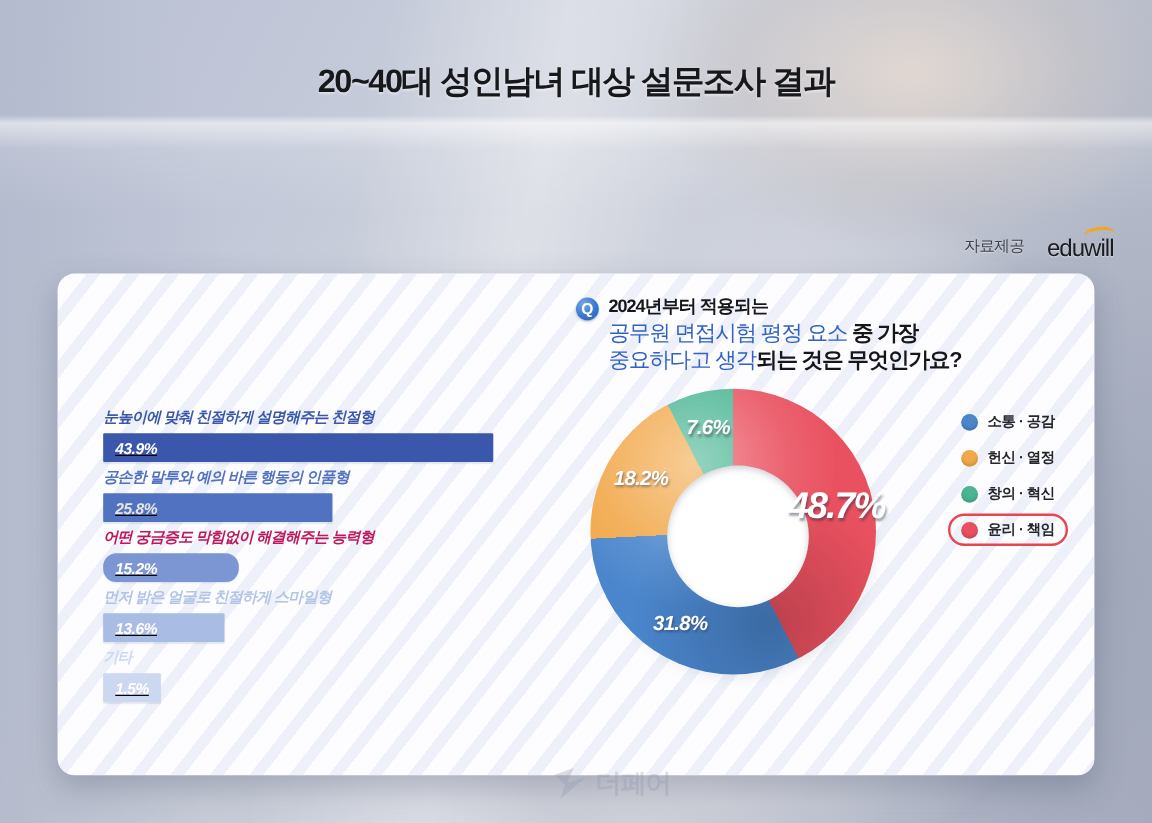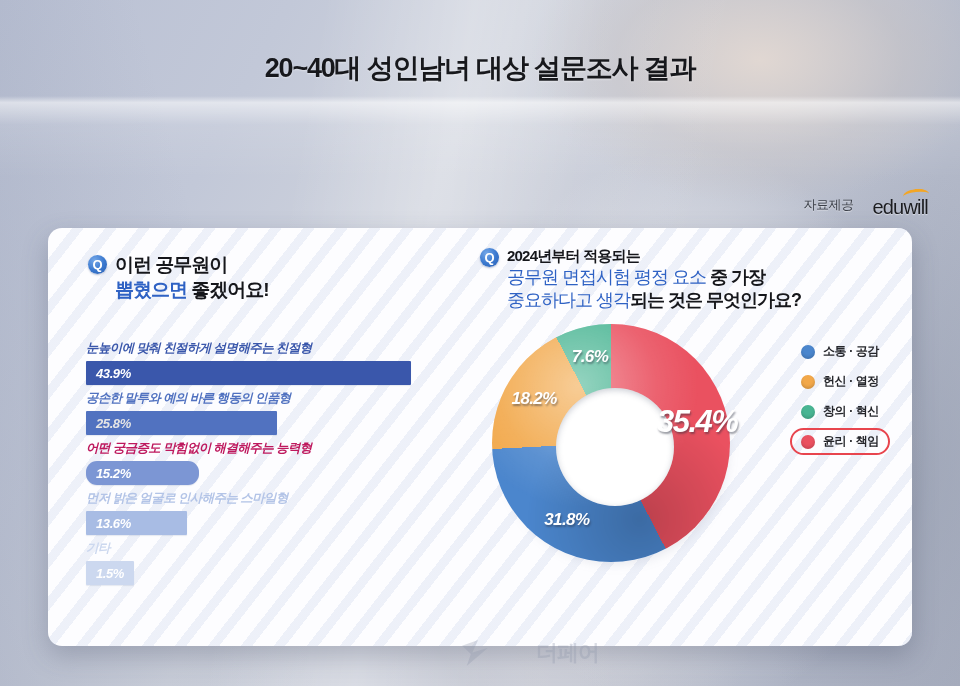--- a/index.html
+++ b/index.html
@@ -131,21 +131,21 @@
   .qr .l2, .qr .l3{ font-size:18px; font-weight:bold; color:#16171b; }
   .qr .l2 b, .qr .l3 b{ color:#2f62c4; font-weight:normal; }
 
   
   .bars { position:absolute; left:38px; top:112px; width:352px; }
   .bar-item { margin-bottom:5px; }
   .bar-label{
     font-size:12.5px; font-weight:bold; font-style:italic;
     letter-spacing:-0.6px; margin-bottom:4px;
   }
-  .bar-track{ position:relative; height:24px; }
+  .bar-track{ position:relative; height:24px;text-decoration:underline; }
   .bar-fill{
     height:24px; border-radius:1px;
     display:flex; align-items:center;
     box-shadow:0 1px 1px rgba(60,80,130,0.12);
   }
   .bar-value{
     font-size:13px; font-weight:bold; font-style:italic;
     color:#ffffff; padding-left:10px; letter-spacing:-0.4px;
     white-space:nowrap;
   }
@@ -210,21 +210,21 @@
     position:absolute; left:462px; bottom:18px;
     display:flex; align-items:center; gap:8px;
     opacity:0.30; z-index:5; pointer-events:none;
   }
   .wm-mark{
     width:26px; height:26px;
     background:#8f97ab;
     clip-path:polygon(0% 22%, 62% 0%, 40% 48%, 100% 30%, 18% 100%, 34% 54%);
   }
   .wm-text{
-    font-size:22px; font-weight:bold; color:#8f97ab; letter-spacing:-1px;margin-left:40px;
+    font-size:22px; font-weight:bold; color:#8f97ab; letter-spacing:-1px;
   }
 </style>
 </head>
 <body>
 
 <div id="page">
 
   <div class="header">
     <div class="headline-glow"></div>
 
@@ -236,27 +236,20 @@
       <span class="brand">
         <span>eduwill</span>
         <span class="swoosh"></span>
       </span>
     </div>
   </div>
 
   <div class="card">
     <div class="card-inner">
 
-      <div class="qblock ql">
-        <span class="q-icon"></span>
-        <span class="qtext">
-          <div class="l1">이런 공무원이</div>
-          <div class="l2"><b>뽑혔으면</b><span> 좋겠어요!</span></div>
-        </span>
-      </div>
 
       <div class="bars">
           <div class="bar-item">
             <div class="bar-label" style="color: rgb(58, 87, 171);">눈높이에 맞춰 친절하게 설명해주는 친절형</div>
             <div class="bar-track">
               <div class="bar-fill" style="width: 325px; background: rgb(58, 87, 171);">
                 <span class="bar-value" style="color: rgb(255, 255, 255);">43.9%</span>
               </div>
             </div>
           </div>
@@ -270,21 +263,21 @@
           </div>
           <div class="bar-item">
             <div class="bar-label" style="color: #be185d;">어떤 궁금증도 막힘없이 해결해주는 능력형</div>
             <div class="bar-track">
               <div class="bar-fill" style="width: 113px; background: rgb(124, 150, 212); border-radius: 11px;">
                 <span class="bar-value" style="color: rgb(255, 255, 255);">15.2%</span>
               </div>
             </div>
           </div>
           <div class="bar-item">
-            <div class="bar-label" style="color: rgb(179, 196, 231);">먼저 밝은 얼굴로 인사해주는 스마일형</div>
+            <div class="bar-label" style="color: rgb(179, 196, 231);">먼저 밝은 얼굴로 친절하게 스마일형</div>
             <div class="bar-track">
               <div class="bar-fill" style="width: 101px; background: rgb(168, 188, 228);">
                 <span class="bar-value" style="color: rgb(255, 255, 255);">13.6%</span>
               </div>
             </div>
           </div>
           <div class="bar-item">
             <div class="bar-label" style="color: rgb(204, 216, 239);">기타</div>
             <div class="bar-track">
               <div class="bar-fill" style="width: 48px; background: rgb(204, 216, 239);">
@@ -300,21 +293,21 @@
           <div class="l1">2024년부터 적용되는</div>
           <div class="l2"><b>공무원 면접시험 평정 요소</b><span> 중 가장</span></div>
           <div class="l3"><b>중요하다고 생각</b><span>되는 것은 무엇인가요?</span></div>
         </span>
       </div>
 
       <div class="donut-wrap">
         <div class="donut-shadow"></div>
         <div class="donut" id="donut-ring" style="background: conic-gradient(rgb(234, 81, 96) 0deg, rgb(234, 81, 96) 152.64deg, rgb(75, 134, 205) 152.64deg, rgb(75, 134, 205) 267.12deg, rgb(242, 168, 74) 267.12deg, rgb(242, 168, 74) 332.64deg, rgb(73, 181, 147) 332.64deg, rgb(73, 181, 147) 360deg);"></div>
         <div class="donut-hole"></div>
-      <div class="slice-label big" style="left: 205.14px; top: 98.0332px; transform: translate(-50%, -50%);">35.4%</div>
+      <div class="slice-label big" style="left: 205.14px; top: 98.0332px; transform: translate(-50%, -50%);">48.7%</div>
           <div class="slice-label" style="left: 74.8334px; top: 195.87px; transform: translate(-50%, -50%);">31.8%</div>
           <div class="slice-label" style="left: 42.1298px; top: 74.8334px; transform: translate(-50%, -50%);">18.2%</div>
           <div class="slice-label" style="left: 98.0332px; top: 32.86px; transform: translate(-50%, -50%);">7.6%</div>
         </div>
 
       <div class="legend" id="legend">
           <div class="legend-item">
             <span class="legend-dot" style="background: rgb(75, 134, 205);"></span>
             <span class="legend-label">소통 · 공감</span>
           </div>

